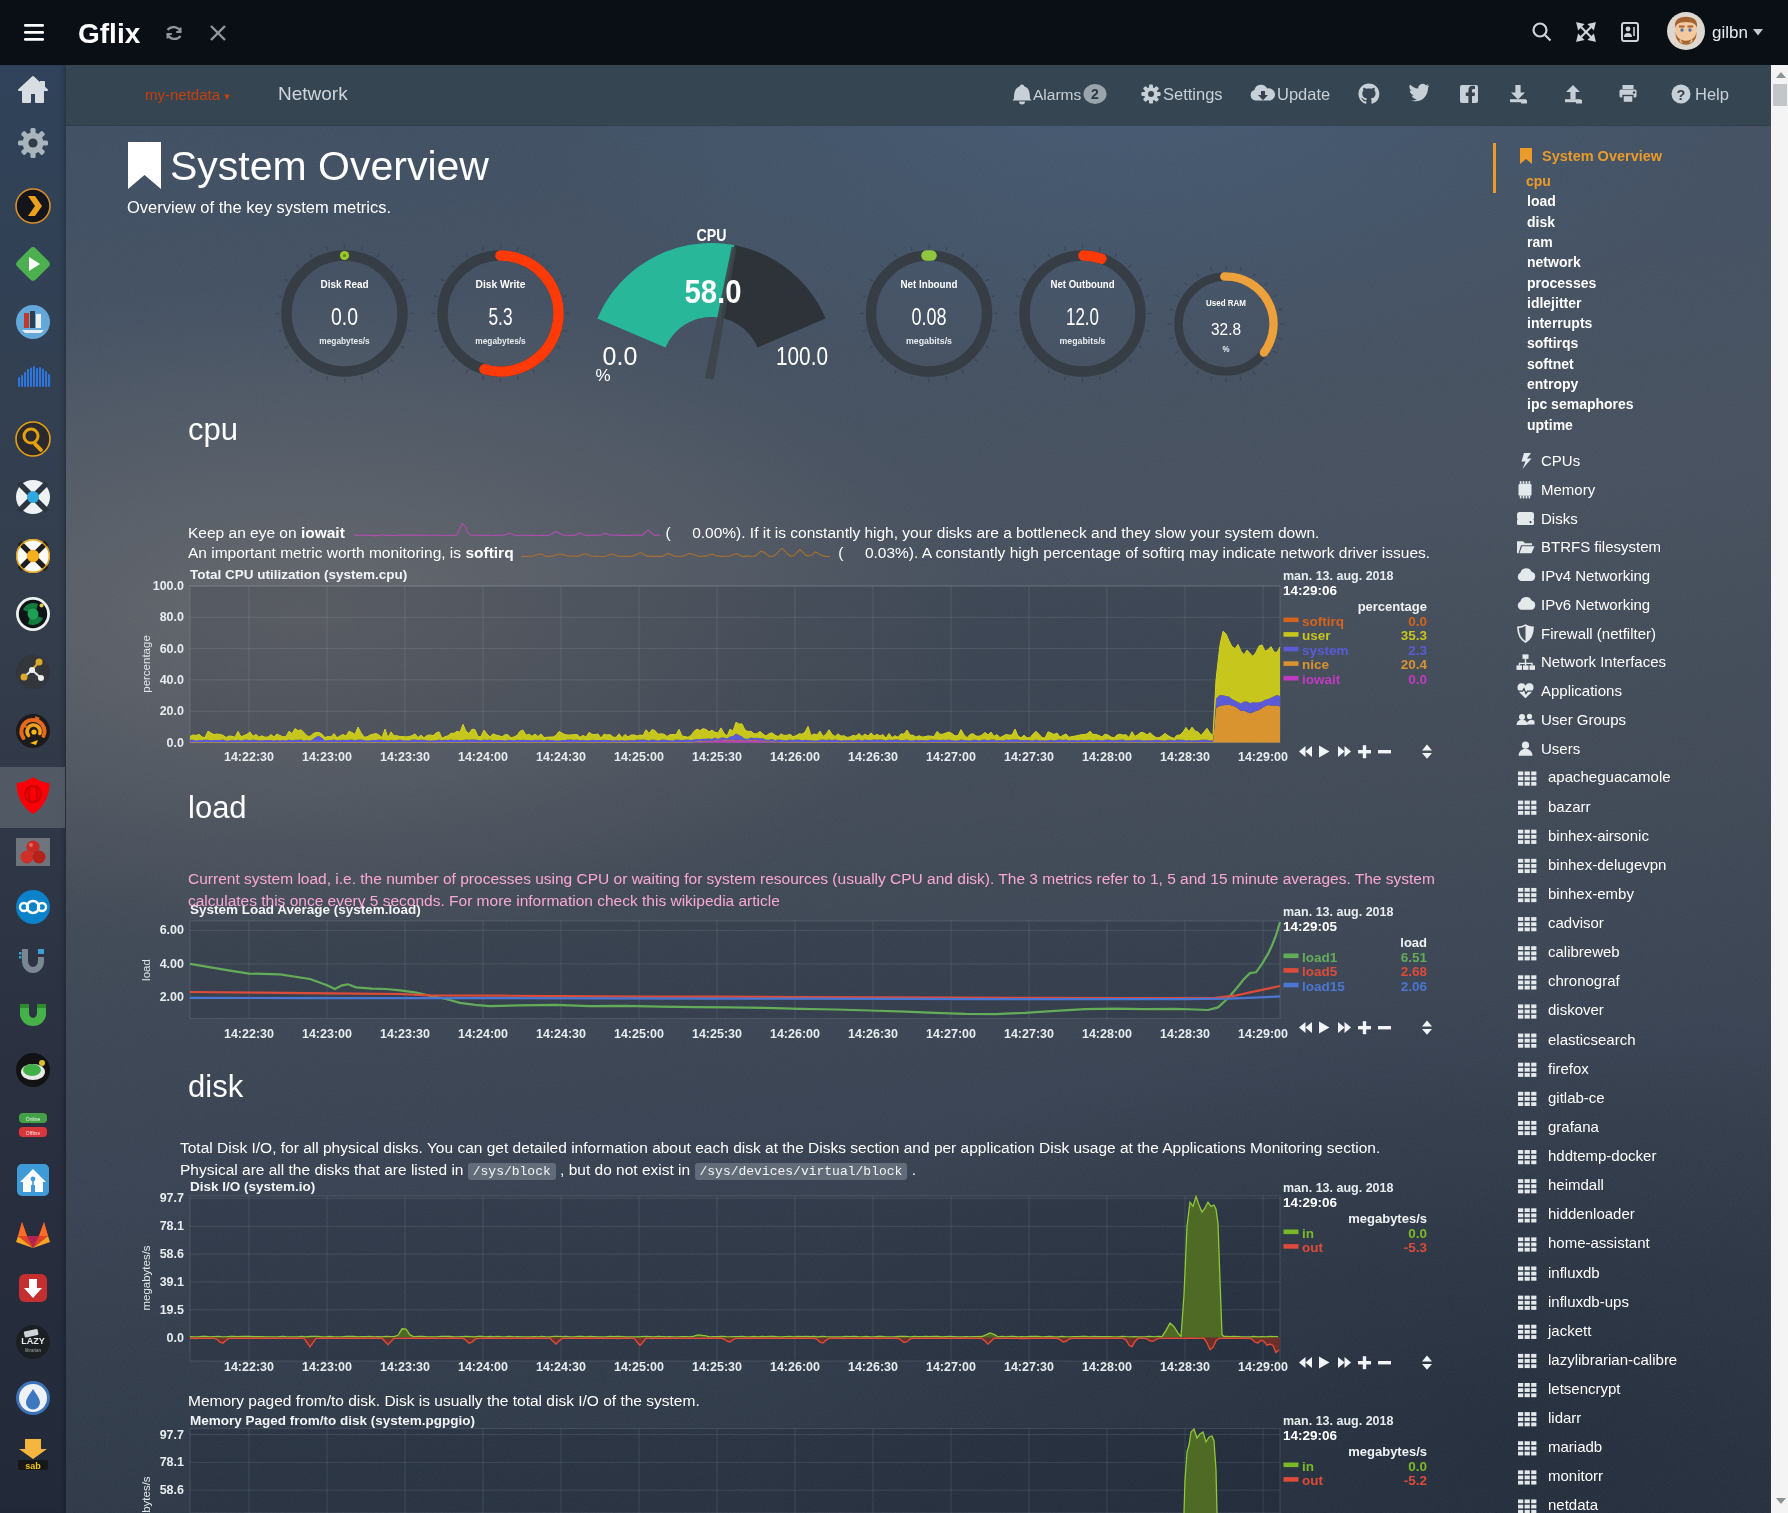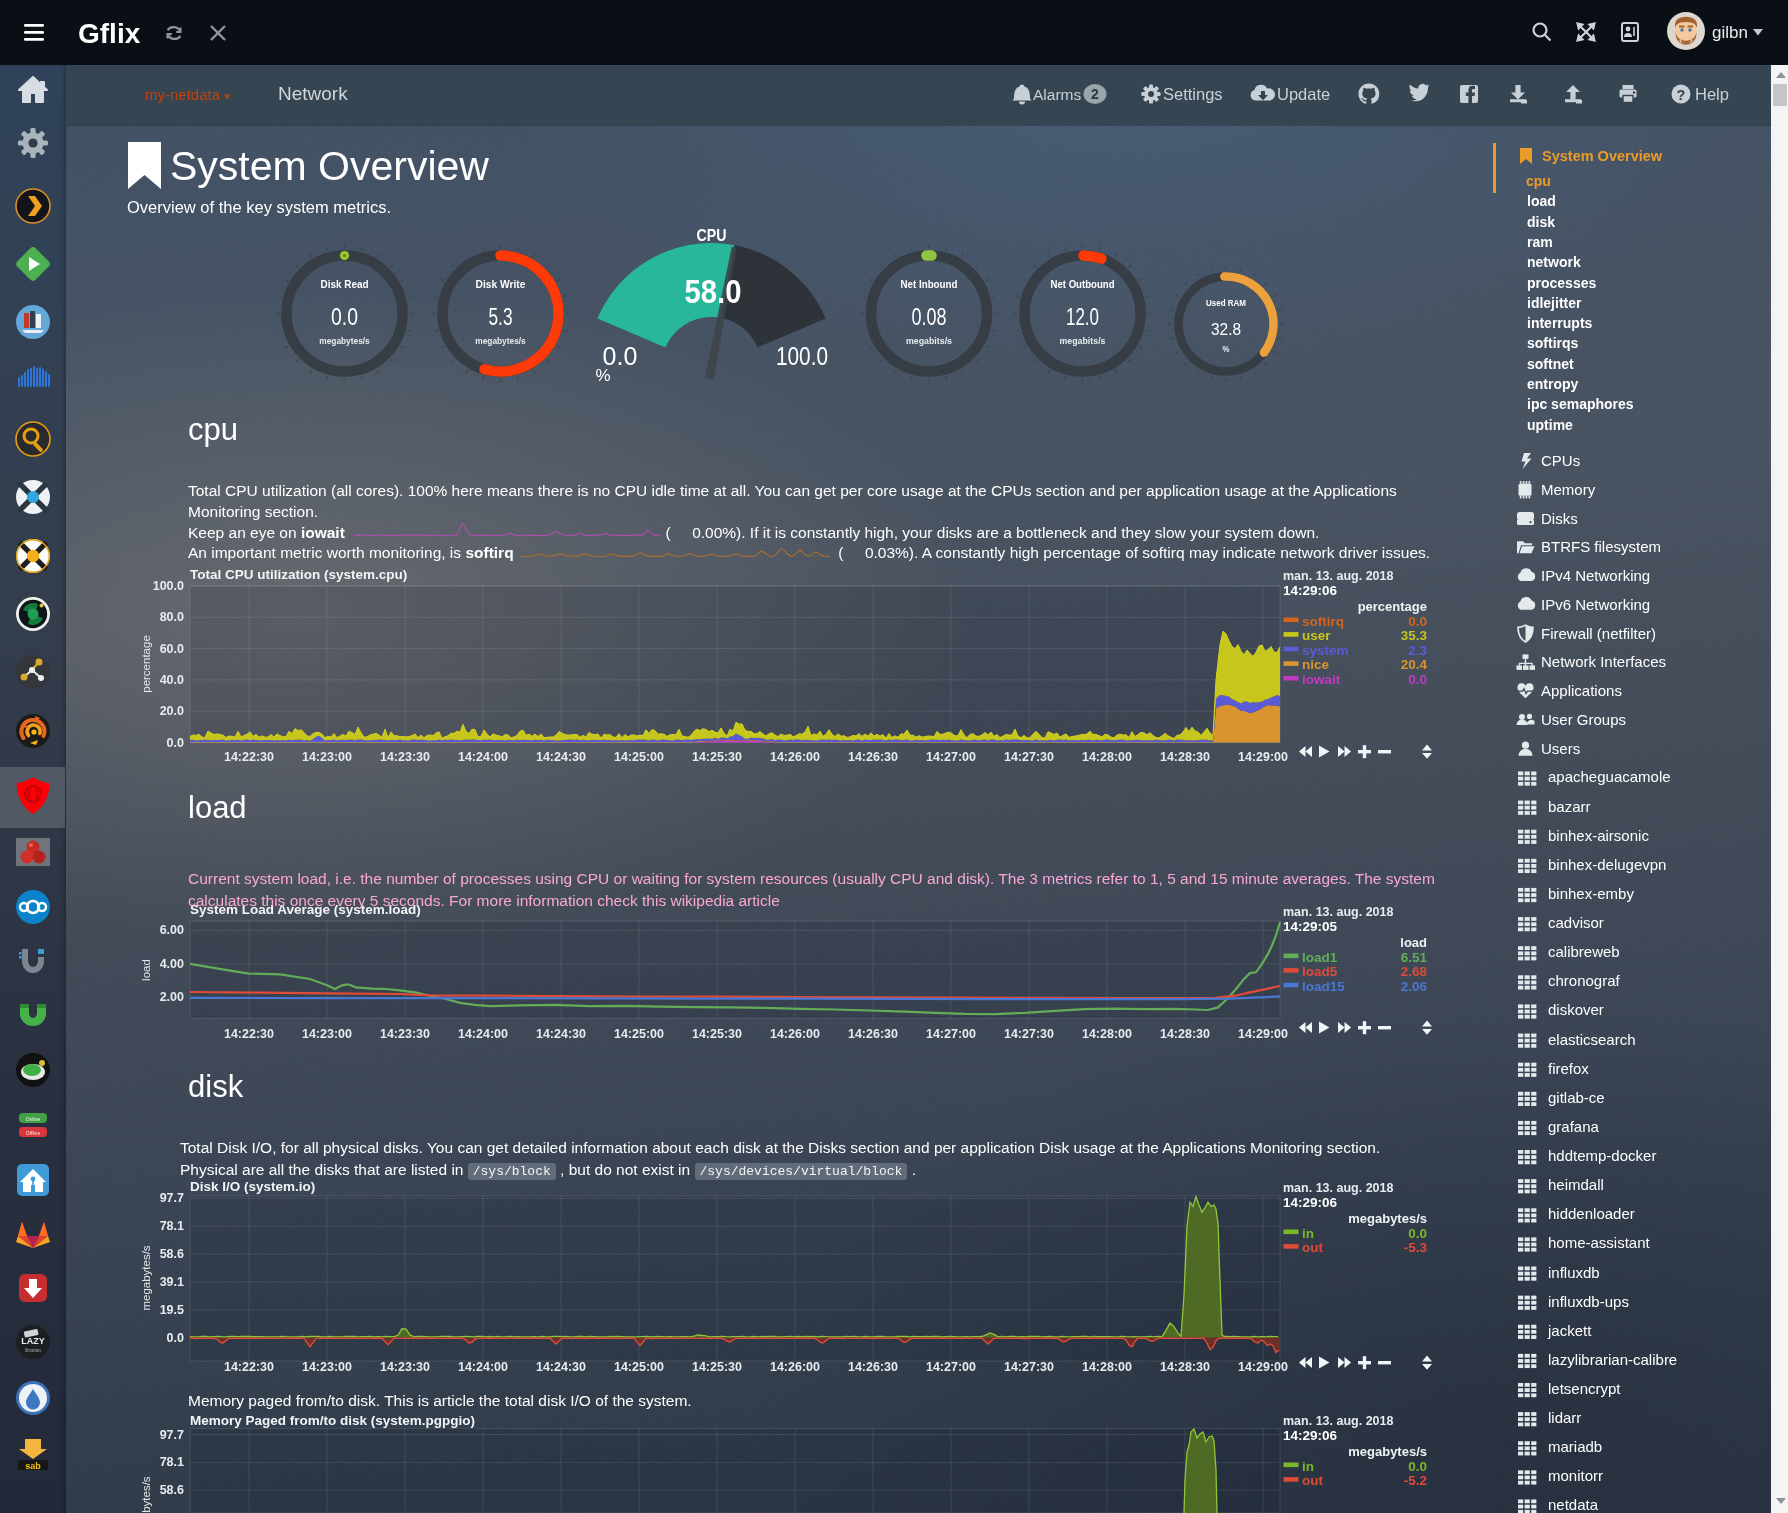--- a/index.html
+++ b/index.html
@@ -724,36 +724,33 @@
 <path d="M597.4,318.5 L599.1,314.7 L600.9,310.9 L602.9,307.2 L605.0,303.6 L607.2,300.0 L609.5,296.5 L611.9,293.1 L614.5,289.7 L617.2,286.5 L620.0,283.3 L622.9,280.3 L625.8,277.3 L628.9,274.5 L632.1,271.7 L635.4,269.1 L638.8,266.6 L642.2,264.2 L645.7,261.9 L649.3,259.7 L653.0,257.7 L656.7,255.7 L660.5,254.0 L664.4,252.3 L668.3,250.8 L672.3,249.4 L676.3,248.1 L680.3,247.0 L684.4,246.0 L688.5,245.1 L692.7,244.4 L696.9,243.9 L701.0,243.4 L705.2,243.2 L709.4,243.0 L713.6,243.0 L717.8,243.2 L722.0,243.4 L726.2,243.9 L730.4,244.4 L734.5,245.2 L720.8,317.9 L719.1,317.6 L717.4,317.4 L715.7,317.2 L714.1,317.1 L712.4,317.0 L710.7,317.0 L709.0,317.1 L707.3,317.2 L705.6,317.3 L703.9,317.6 L702.2,317.9 L700.6,318.2 L698.9,318.6 L697.3,319.1 L695.7,319.6 L694.1,320.1 L692.5,320.7 L691.0,321.4 L689.4,322.1 L687.9,322.9 L686.4,323.7 L685.0,324.6 L683.6,325.5 L682.2,326.5 L680.8,327.5 L679.5,328.6 L678.2,329.7 L677.0,330.8 L675.8,332.0 L674.6,333.3 L673.5,334.5 L672.4,335.8 L671.4,337.2 L670.4,338.6 L669.4,340.0 L668.5,341.4 L667.7,342.9 L666.9,344.4 L666.2,345.9 L665.5,347.5 Z" fill="#29b79a"></path>
 <path d="M734.5,245.2 L737.5,245.8 L740.5,246.4 L743.4,247.2 L746.4,248.0 L749.3,248.9 L752.2,249.9 L755.0,250.9 L757.9,252.0 L760.7,253.2 L763.5,254.4 L766.2,255.7 L768.9,257.1 L771.6,258.5 L774.3,260.1 L776.9,261.6 L779.4,263.3 L782.0,265.0 L784.4,266.7 L786.9,268.5 L789.3,270.4 L791.6,272.4 L793.9,274.4 L796.2,276.4 L798.4,278.5 L800.5,280.7 L802.6,282.9 L804.7,285.2 L806.6,287.5 L808.6,289.8 L810.4,292.2 L812.2,294.7 L814.0,297.2 L815.7,299.7 L817.3,302.3 L818.8,304.9 L820.3,307.6 L821.8,310.3 L823.1,313.0 L824.4,315.8 L825.6,318.5 L757.5,347.5 L757.0,346.3 L756.5,345.2 L756.0,344.1 L755.4,343.0 L754.8,342.0 L754.2,340.9 L753.5,339.9 L752.8,338.9 L752.1,337.8 L751.4,336.9 L750.6,335.9 L749.9,334.9 L749.1,334.0 L748.2,333.1 L747.4,332.2 L746.5,331.3 L745.6,330.5 L744.7,329.6 L743.8,328.8 L742.9,328.1 L741.9,327.3 L740.9,326.6 L739.9,325.9 L738.9,325.2 L737.9,324.5 L736.8,323.9 L735.7,323.3 L734.7,322.7 L733.6,322.1 L732.5,321.6 L731.3,321.1 L730.2,320.6 L729.1,320.2 L727.9,319.8 L726.7,319.4 L725.6,319.0 L724.4,318.7 L723.2,318.4 L722.0,318.1 L720.8,317.9 Z" fill="#2d3339"></path>
 <path d="M704.9,378.0 L713.7,379.6 L736.6,247.6 L731.7,246.7 Z" fill="#3d4449" opacity="0.9"></path>
 <text x="711.5" y="241" font-size="17" fill="#fff" text-anchor="middle" font-weight="bold" font-family="Liberation Sans, sans-serif" textLength="30" lengthAdjust="spacingAndGlyphs">CPU</text>
 <text x="713" y="303" font-size="33" fill="#fff" text-anchor="middle" font-weight="bold" font-family="Liberation Sans, sans-serif" textLength="57" lengthAdjust="spacingAndGlyphs">58.0</text>
 <text x="620" y="365" font-size="25" fill="#fff" text-anchor="middle" font-weight="normal" font-family="Liberation Sans, sans-serif">0.0</text>
 <text x="802" y="365" font-size="25" fill="#fff" text-anchor="middle" font-weight="normal" font-family="Liberation Sans, sans-serif" textLength="52" lengthAdjust="spacingAndGlyphs">100.0</text>
 <text x="603" y="381" font-size="17" fill="#fff" text-anchor="middle" font-weight="normal" font-family="Liberation Sans, sans-serif">%</text>
  </svg>
 
- <div class="abs" style="left:188px;top:480px;width:1290px;font-size:15.5px;line-height:21.4px;color:#fff">
-   Total CPU utilization (all cores). 100% here means there is no CPU idle time at all. You can get per core usage at the CPUs section and per application usage at the Applications<br>Monitoring section.
- </div>
  <div class="abs" style="left:188px;top:523px;width:1390px;font-size:15.5px;line-height:20px;color:#fff">
    Keep an eye on <b>iowait</b> <span style="display:inline-block;width:312px"></span> ( &nbsp; &nbsp; 0.00%). If it is constantly high, your disks are a bottleneck and they slow your system down.<br>
    An important metric worth monitoring, is <b>softirq</b> <span style="display:inline-block;width:316px"></span> ( &nbsp; &nbsp; 0.03%). A constantly high percentage of softirq may indicate network driver issues.
  </div>
  <div class="abs" style="left:188px;top:868px;width:1350px;font-size:15.5px;line-height:21.6px;color:#f9a8d4">
    Current system load, i.e. the number of processes using CPU or waiting for system resources (usually CPU and disk). The 3 metrics refer to 1, 5 and 15 minute averages. The system<br>calculates this once every 5 seconds. For more information check this wikipedia article
  </div>
  <div class="abs" style="left:180px;top:1137px;width:1330px;font-size:15.5px;line-height:21.6px;color:#fff">
    Total Disk I/O, for all physical disks. You can get detailed information about each disk at the Disks section and per application Disk usage at the Applications Monitoring section.<br>
    <span style="line-height:22px">Physical are all the disks that are listed in <code style="font-family:'Liberation Mono',monospace;font-size:13px;background:rgba(202,212,220,.28);color:#f3f5f7;padding:1px 5px;border-radius:3px">/sys/block</code> , but do not exist in <code style="font-family:'Liberation Mono',monospace;font-size:13px;background:rgba(202,212,220,.28);color:#f3f5f7;padding:1px 5px;border-radius:3px">/sys/devices/virtual/block</code> .</span>
  </div>
  <div class="abs" style="left:188px;top:1392px;font-size:15.5px;color:#fff">
-   Memory paged from/to disk. This is article the total disk I/O of the system.
+   Memory paged from/to disk. Disk is usually the total disk I/O of the system.
  </div>
 
  <svg class="abs" style="left:0;top:0" width="1788" height="1513" viewBox="0 0 1788 1513">
    <rect x="1493" y="143" width="3" height="50" fill="#eb9b28"></rect>
 <path d="M1520,148 L1532,148 L1532,164 L1526,159 L1520,164 Z" fill="#eb9b28"></path>
 <text x="1542" y="161" font-size="14.5" fill="#eb9b28" text-anchor="start" font-weight="bold" font-family="Liberation Sans, sans-serif">System Overview</text>
 <text x="1526" y="186" font-size="14" fill="#eb9b28" text-anchor="start" font-weight="bold" font-family="Liberation Sans, sans-serif">cpu</text>
 <text x="1527" y="206.3" font-size="14" fill="#fff" text-anchor="start" font-weight="bold" font-family="Liberation Sans, sans-serif">load</text>
 <text x="1527" y="226.60000000000002" font-size="14" fill="#fff" text-anchor="start" font-weight="bold" font-family="Liberation Sans, sans-serif">disk</text>
 <text x="1527" y="246.90000000000003" font-size="14" fill="#fff" text-anchor="start" font-weight="bold" font-family="Liberation Sans, sans-serif">ram</text>

